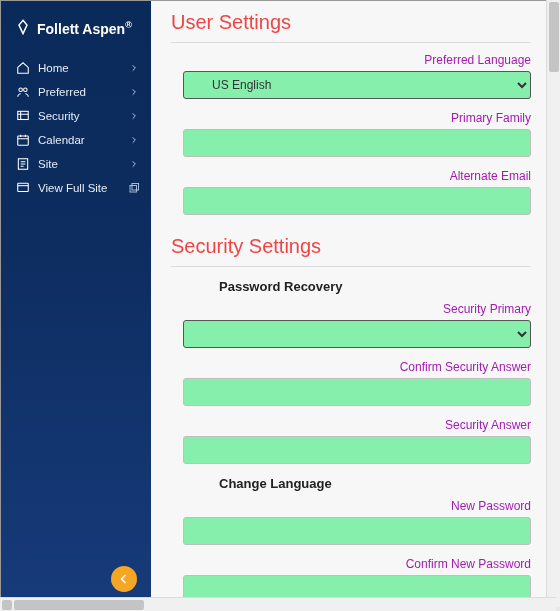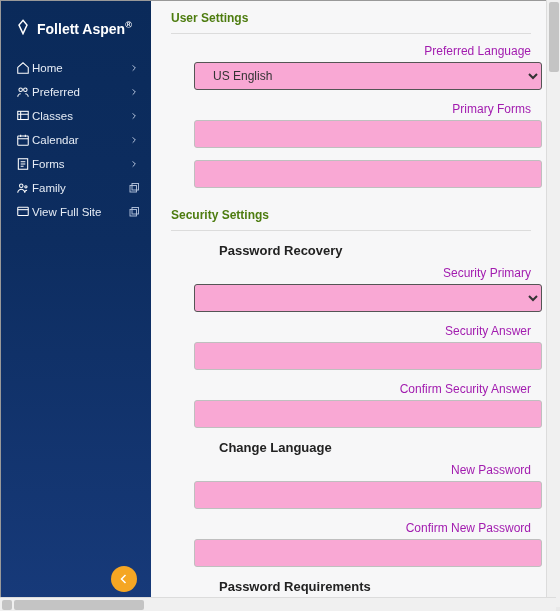--- a/index.html
+++ b/index.html
@@ -79,21 +79,21 @@
   .brand svg { flex-shrink: 0; }
   .brand .reg { font-size: 9px; vertical-align: super; }
   .nav-item {
     display: flex;
     align-items: center;
     height: 24px;
     padding: 0 10px 0 14px;
     font-size: 11.5px;
     color: #e6ecf5;
     cursor: pointer;
-    gap: 2px;
+    gap: 8px;
   }
   .nav-item .icon {
     width: 15px;
     display: flex;
     align-items: center;
     justify-content: center;
   }
   .nav-item .label { flex: 1; }
   .nav-item .chev, .nav-item .ext {
     width: 14px;
@@ -116,23 +116,23 @@
   }
 
   
   .main {
     flex: 1;
     background: #f7f7f8;
     overflow-y: hidden;
     padding: 6px 24px 0 20px;
   }
   h2.section {
-    font-size: 12px;
-    font-weight: 700;
-    color: #4d7c0f;
+    font-size: 20px;
+    font-weight: 400;
+    color: #ef4444;
     margin: 4px 0 8px 0;
   }
   .divider {
     height: 1px;
     background: #dcdcdc;
     margin: 4px 0 10px 0;
   }
   h3.subsection {
     font-size: 13px;
     font-weight: 700;
@@ -148,25 +148,24 @@
     font-size: 12px;
     color: #a21caf;
     margin-bottom: 4px;
     text-align: right;
   }
   .field input, .field select {
     width: 100%;
     height: 28px;
     border: 1px solid #bfbfbf;
     border-radius: 3px;
-    background: #f9a8d4;
+    background: #86efac;
     font-size: 12px;
-    padding: 0 14px;
+    padding: 0 24px;
     color: #333;
-    margin-left: 11px;
   }
   .field select.dark {
     border: 1px solid #555;
   }
 </style>
 </head>
 <body>
 
 <div class="app">
 
@@ -211,21 +210,21 @@
       </span>
     </div>
 
     <div class="nav-item">
       <span class="icon">
         <svg width="14" height="14" viewBox="0 0 24 24" fill="none" stroke="#fff" stroke-width="1.8">
             <rect x="3" y="4" width="18" height="14"></rect>
             <path d="M3 9h18M8 4v14"></path>
           </svg>
       </span>
-      <span class="label">Classes</span>
+      <span class="label">Security</span>
       <span class="chev">
         <svg width="8" height="8" viewBox="0 0 24 24" fill="none" stroke="#b9c7df" stroke-width="3">
             <path d="M8 4 L16 12 L8 20"></path>
           </svg>
       </span>
     </div>
 
     <div class="nav-item">
       <span class="icon">
         <svg width="14" height="14" viewBox="0 0 24 24" fill="none" stroke="#fff" stroke-width="1.8">
@@ -241,44 +240,28 @@
       </span>
     </div>
 
     <div class="nav-item">
       <span class="icon">
         <svg width="14" height="14" viewBox="0 0 24 24" fill="none" stroke="#fff" stroke-width="1.8">
             <rect x="4" y="3" width="16" height="18"></rect>
             <path d="M8 8h8M8 12h8M8 16h5"></path>
           </svg>
       </span>
-      <span class="label">Forms</span>
-      <span class="chev">
-        <svg width="8" height="8" viewBox="0 0 24 24" fill="none" stroke="#b9c7df" stroke-width="3">
-            <path d="M8 4 L16 12 L8 20"></path>
-          </svg>
-      </span>
-    </div>
-
-    <div class="nav-item">
-      <span class="icon">
-        <svg width="14" height="14" viewBox="0 0 24 24" fill="none" stroke="#fff" stroke-width="1.8">
-            <circle cx="9" cy="8" r="3"></circle>
-            <circle cx="17" cy="10" r="2"></circle>
-            <path d="M3 20c0-4 4-6 6-6s6 2 6 6M15 20c0-2 2-4 4-4"></path>
-          </svg>
-      </span>
-      <span class="label">Family</span>
-      <span class="ext">
-        <svg width="12" height="12" viewBox="0 0 24 24" fill="none" stroke="#b9c7df" stroke-width="1.8">
-            <rect x="4" y="7" width="13" height="13"></rect>
-            <rect x="8" y="3" width="13" height="13"></rect>
-          </svg>
-      </span>
-    </div>
+      <span class="label">Site</span>
+      <span class="chev">
+        <svg width="8" height="8" viewBox="0 0 24 24" fill="none" stroke="#b9c7df" stroke-width="3">
+            <path d="M8 4 L16 12 L8 20"></path>
+          </svg>
+      </span>
+    </div>
+
 
     <div class="nav-item">
       <span class="icon">
         <svg width="14" height="14" viewBox="0 0 24 24" fill="none" stroke="#fff" stroke-width="1.8">
             <rect x="3" y="4" width="18" height="14" rx="1"></rect>
             <path d="M3 8h18"></path>
           </svg>
       </span>
       <span class="label">View Full Site</span>
       <span class="ext">
@@ -302,47 +285,48 @@
     <div class="divider"></div>
 
     <div class="field">
       <label>Preferred Language</label>
       <select class="dark">
         <option>US English</option>
       </select>
     </div>
 
     <div class="field">
-      <label>Primary Forms</label>
+      <label>Primary Family</label>
       <input type="text" value="" style="">
     </div>
 
     <div class="field">
+      <label>Alternate Email</label>
       <input type="text" value="" style="">
     </div>
 
     <h2 class="section" style="margin-top:20px">Security Settings</h2>
     <div class="divider"></div>
 
     <h3 class="subsection">Password Recovery</h3>
 
     <div class="field">
       <label>Security Primary</label>
       <select class="dark">
         <option></option>
       </select>
     </div>
 
     <div class="field">
+      <label>Confirm Security Answer</label>
+      <input type="text" value="" style="">
+    </div>
+
+    <div class="field">
       <label>Security Answer</label>
-      <input type="text" value="" style="">
-    </div>
-
-    <div class="field">
-      <label>Confirm Security Answer</label>
       <input type="text" value="" style="">
     </div>
 
     <h3 class="subsection">Change Language</h3>
 
     <div class="field">
       <label>New Password</label>
       <input type="password" value="" style="">
     </div>
 

